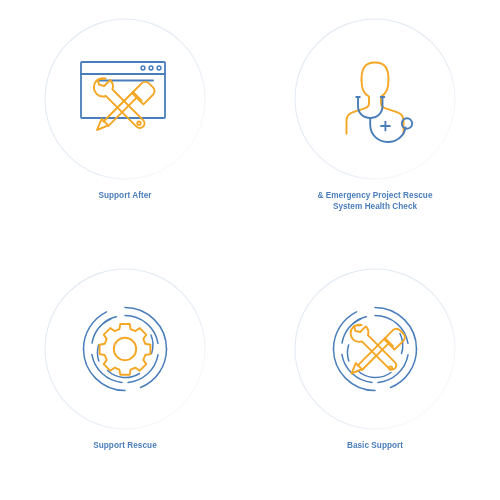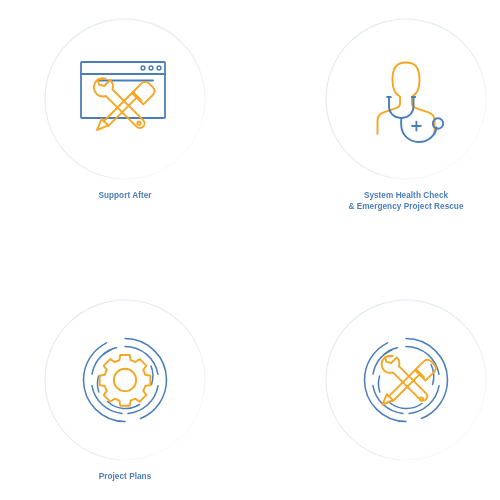--- a/index.html
+++ b/index.html
@@ -16,21 +16,20 @@
   }
 
   #grid {
     position: absolute;
     left: 0; top: 0;
     width: 500px;
     height: 500px;
     display: grid;
     grid-template-columns: 250px 250px;
     grid-template-rows: 250px 250px;
-    gap: 31px;
   }
 
   .cell {
     position: relative;
     width: 250px;
     height: 250px;
   }
 
   .ring-wrap {
     position: absolute;
@@ -181,22 +180,22 @@
 
           <circle cx="82.0" cy="74.5" r="5.2"></circle>
 
           <line x1="56.0" y1="77.0" x2="64.8" y2="77.0"></line>
           <line x1="60.4" y1="72.6" x2="60.4" y2="81.4"></line>
         </g>
       </svg>
     </div>
 
     <div class="caption">
+      <span class="line">&amp; Emergency Project Rescue</span>
       <span class="line">System Health Check</span>
-      <span class="line">&amp; Emergency Project Rescue</span>
     </div>
   </div>
 
   <div class="cell">
 
     <div class="ring-wrap">
       <svg width="170" height="170" viewBox="0 0 170 170" aria-hidden="true">
         <defs>
           <linearGradient id="ringFade3" x1="0" y1="0" x2="1" y2="1">
             <stop offset="0%" stop-color="#E1E8F1"></stop>
@@ -242,21 +241,21 @@
                    l-4.9,-2.0 l-4.2,3.0 l-6.6,-6.6 l3.0,-4.2
                    l-2.0,-4.9 l-5.1,-0.9 v-9.4 l5.1,-0.9
                    l2.0,-4.9 l-3.0,-4.2 l6.6,-6.6 l4.2,3.0
                    l4.9,-2.0 Z"></path>
           <circle cx="46" cy="46" r="11.2"></circle>
         </g>
       </svg>
     </div>
 
     <div class="caption">
-      <span class="line">Project Plans</span>
+      <span class="line">Support Rescue</span>
     </div>
   </div>
 
   <div class="cell">
 
     <div class="ring-wrap">
       <svg width="170" height="170" viewBox="0 0 170 170" aria-hidden="true">
         <defs>
           <linearGradient id="ringFade4" x1="0" y1="0" x2="1" y2="1">
             <stop offset="0%" stop-color="#E1E8F1"></stop>
@@ -305,15 +304,18 @@
           <line x1="28.6" y1="62.6" x2="55.0" y2="36.2"></line>
           <line x1="33.0" y1="67.0" x2="59.4" y2="40.6"></line>
           <path d="M55.0,36.2 l1.0,-1.0
                    l8.0,-8.0 a4.8,4.8 0 0 1 6.8,0 l3.7,3.7 a4.8,4.8 0 0 1 0,6.8
                    l-8.0,8.0 l-1.0,1.0 Z"></path>
           <line x1="56.0" y1="35.2" x2="64.0" y2="43.2"></line>
         </g>
       </svg>
     </div>
 
+    <div class="caption">
+      <span class="line">Basic Support</span>
+    </div>
   </div>
 
 </div>
 
 </body></html>

